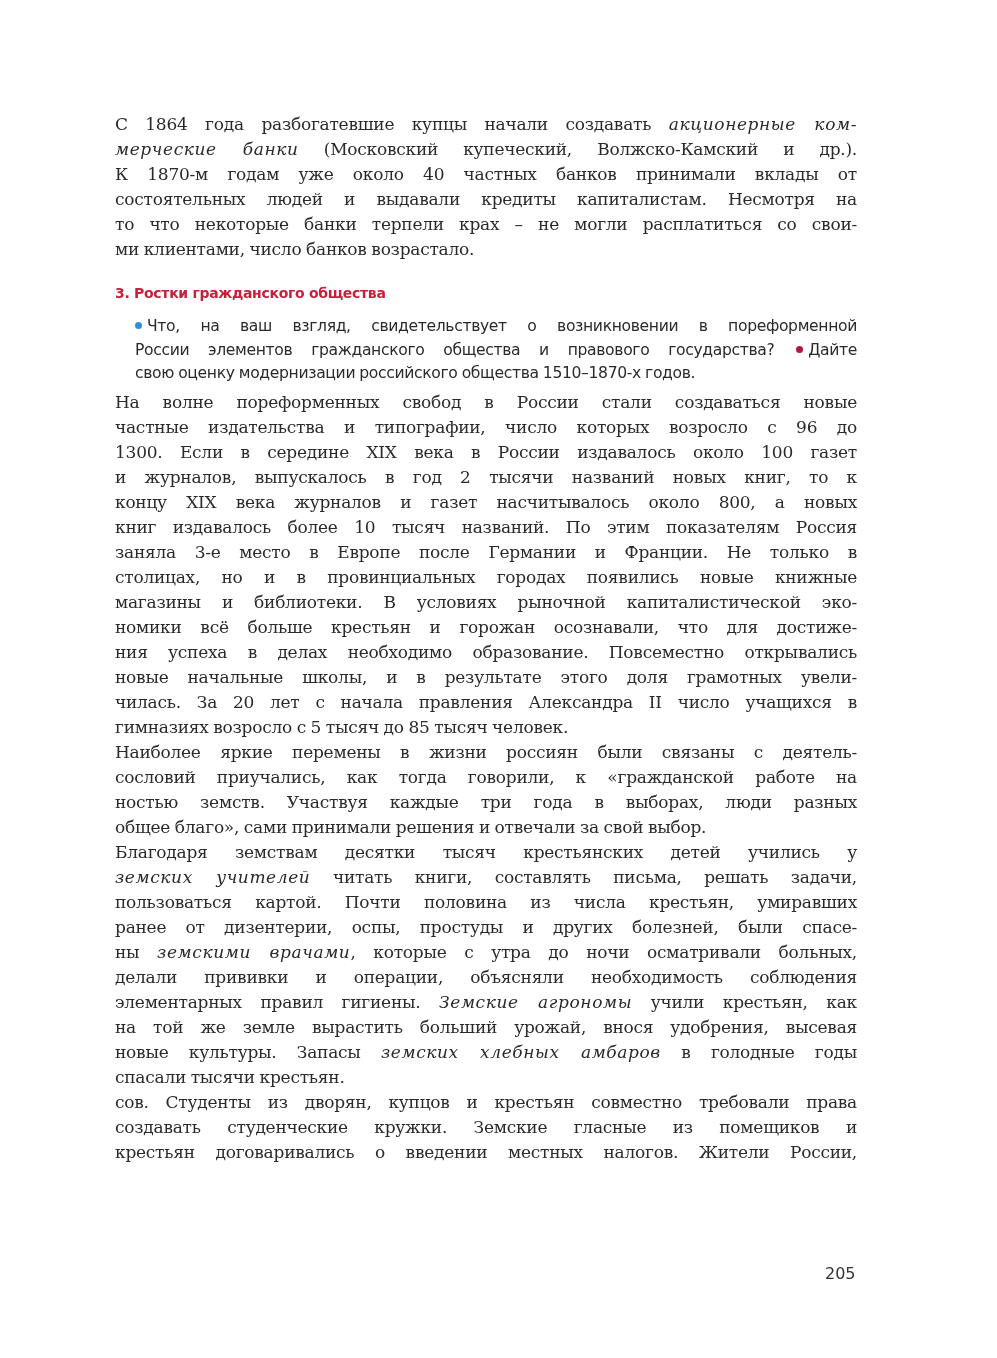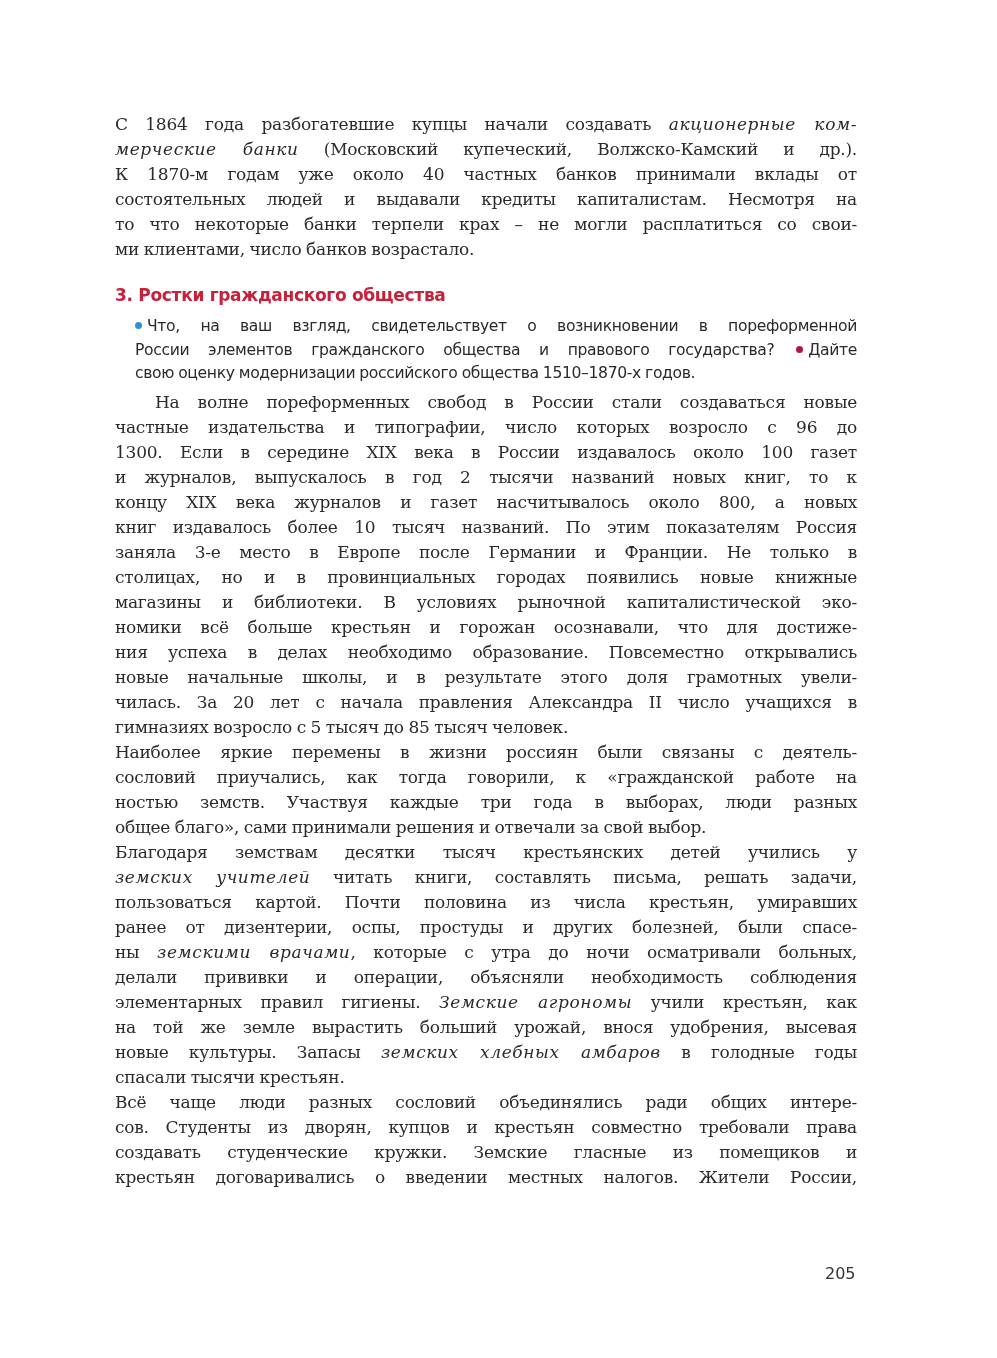--- a/index.html
+++ b/index.html
@@ -33,21 +33,21 @@
     }
     .serif-p .line { display: block; text-align: justify; text-align-last: justify; }
     .serif-p .line.last { text-align-last: left; }
     em.term {
       font-style: italic;
       letter-spacing: 0.6px;
     }
     .section-heading {
       font-family: "DejaVu Sans", "Liberation Sans", sans-serif;
       font-weight: bold;
-      font-size: 17px;
+      font-size: 14px;
       color: #c8203a;
       margin: 0;
       position: absolute;
       left: 0;
       top: 173px;
       letter-spacing: -0.3px;
     }
     .questions {
       position: absolute;
       left: 20px;
@@ -102,21 +102,21 @@
   <h2 class="section-heading">3. Ростки гражданского общества</h2>
 
   <div class="questions">
     <span class="line"><span class="bullet blue"></span><span>Что, на ваш взгляд, свидетельствует о возникновении в пореформенной</span></span>
     <span class="line"><span>России элементов гражданского общества и правового государства?</span> <span class="bullet red"></span><span>Дайте</span></span>
     <span class="line last">свою оценку модернизации российского общества 1510–1870-х годов.</span>
   </div>
 
   <div class="block" style="top:278px;">
     <p class="serif-p">
-      <span class="line" style="padding-left:0;margin-left:40px;">На волне пореформенных свобод в России стали создаваться новые</span>
+      <span class="line" style="padding-left:0;">На волне пореформенных свобод в России стали создаваться новые</span>
       <span class="line">частные издательства и типографии, число которых возросло с 96 до</span>
       <span class="line">1300. Если в середине XIX века в России издавалось около 100 газет</span>
       <span class="line">и журналов, выпускалось в год 2 тысячи названий новых книг, то к</span>
       <span class="line">концу XIX века журналов и газет насчитывалось около 800, а новых</span>
       <span class="line">книг издавалось более 10 тысяч названий. По этим показателям Россия</span>
       <span class="line">заняла 3-е место в Европе после Германии и Франции. Не только в</span>
       <span class="line">столицах, но и в провинциальных городах появились новые книжные</span>
       <span class="line">магазины и библиотеки. В условиях рыночной капиталистической эко-</span>
       <span class="line">номики всё больше крестьян и горожан осознавали, что для достиже-</span>
       <span class="line">ния успеха в делах необходимо образование. Повсеместно открывались</span>
@@ -145,21 +145,20 @@
       <span class="line">делали прививки и операции, объясняли необходимость соблюдения</span>
       <span class="line"><span>элементарных правил гигиены. </span><em class="term">Земские агрономы</em><span> учили крестьян, как</span></span>
       <span class="line">на той же земле вырастить больший урожай, внося удобрения, высевая</span>
       <span class="line"><span>новые культуры. Запасы </span><em class="term">земских хлебных амбаров</em><span> в голодные годы</span></span>
       <span class="line last">спасали тысячи крестьян.</span>
     </p>
   </div>
 
   <div class="block" style="top:978px;">
     <p class="serif-p">
-      <span class="line">Всё чаще люди разных сословий объединялись ради общих интере-</span>
       <span class="line">сов. Студенты из дворян, купцов и крестьян совместно требовали права</span>
       <span class="line">создавать студенческие кружки. Земские гласные из помещиков и</span>
       <span class="line">крестьян договаривались о введении местных налогов. Жители России,</span>
     </p>
   </div>
 
 </div>
 
 <div class="page-number">205</div>
 

